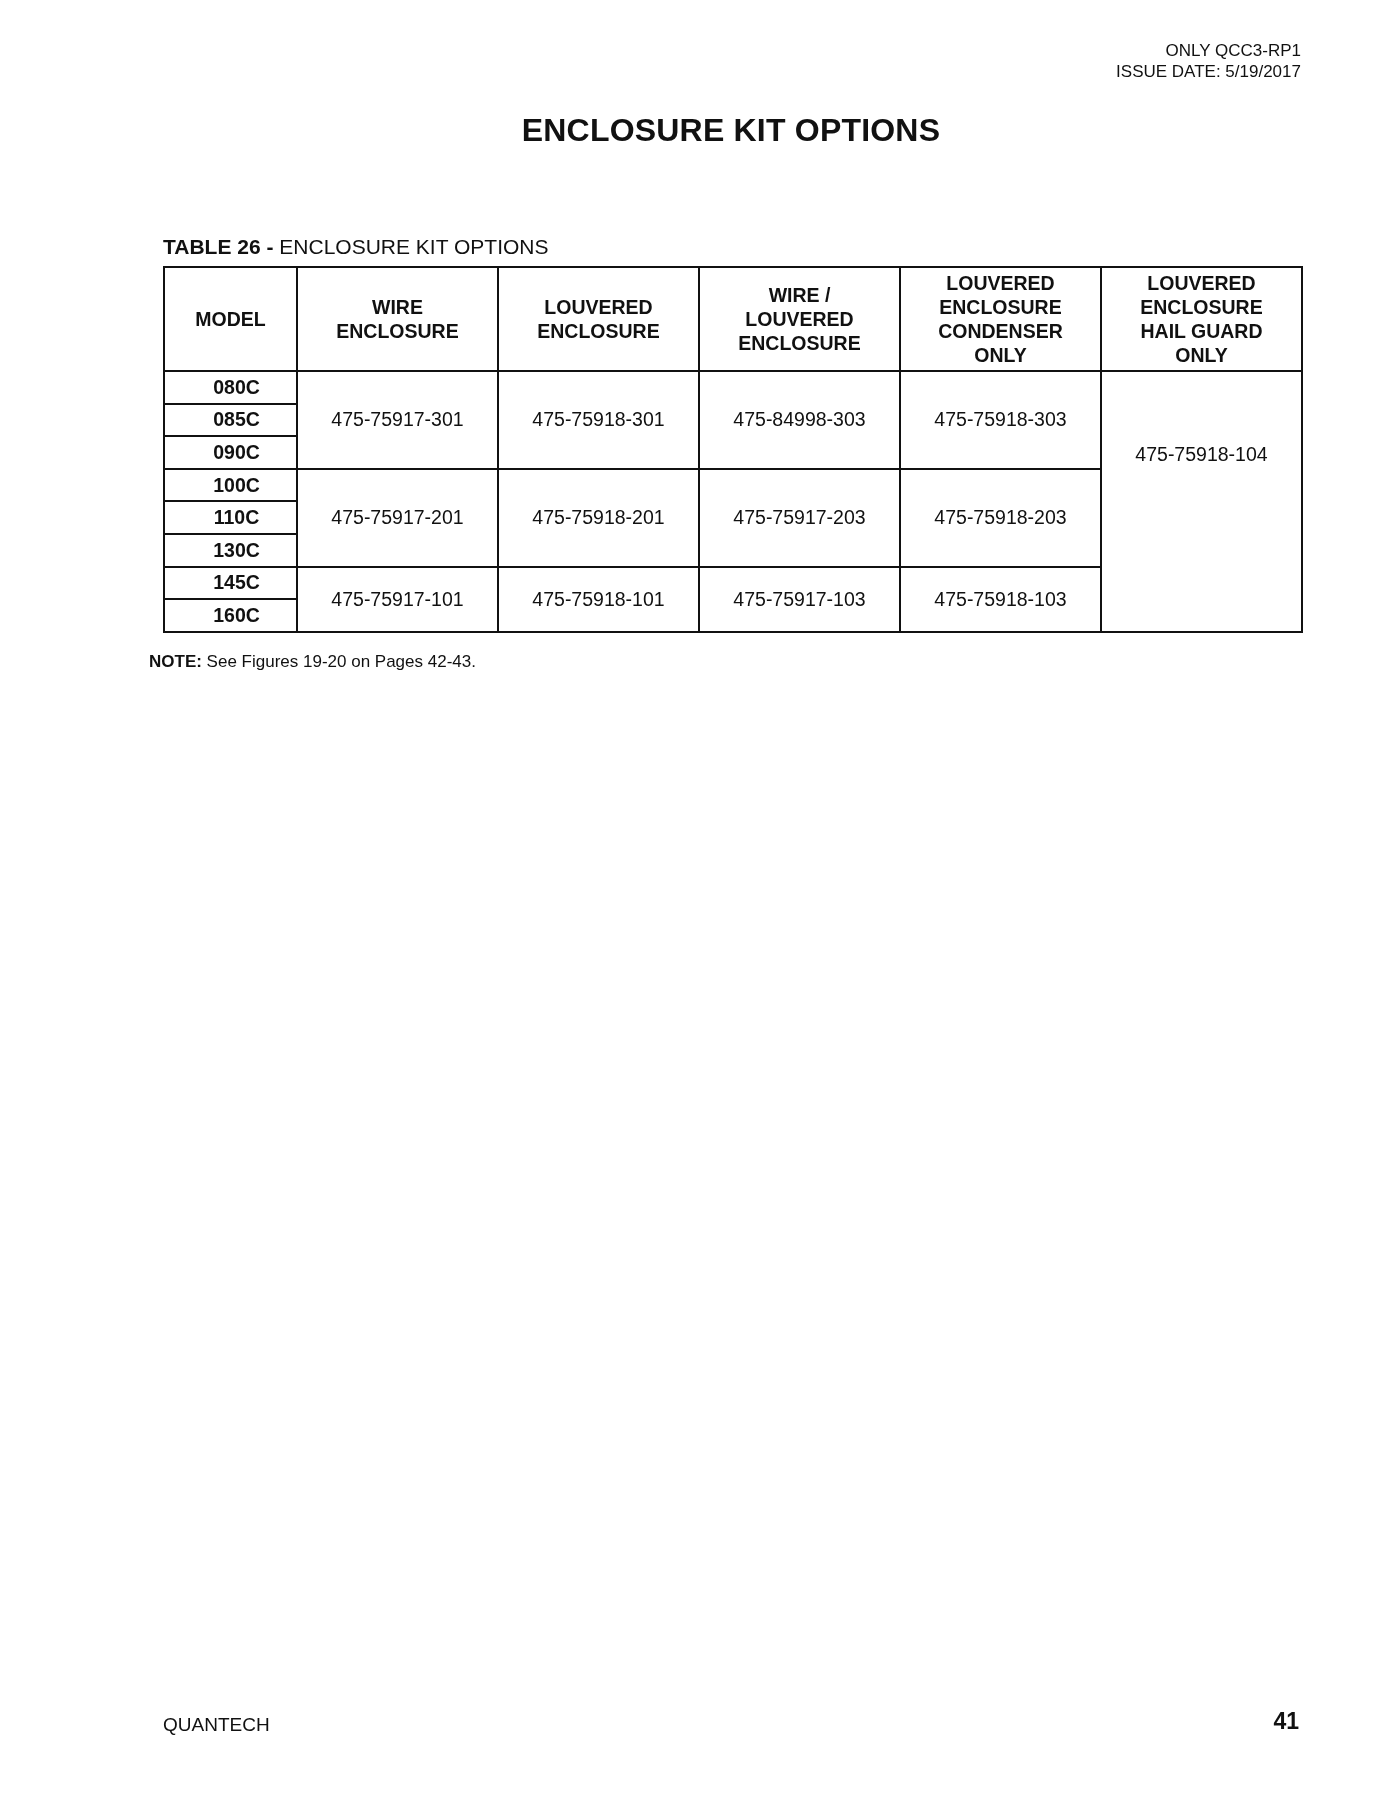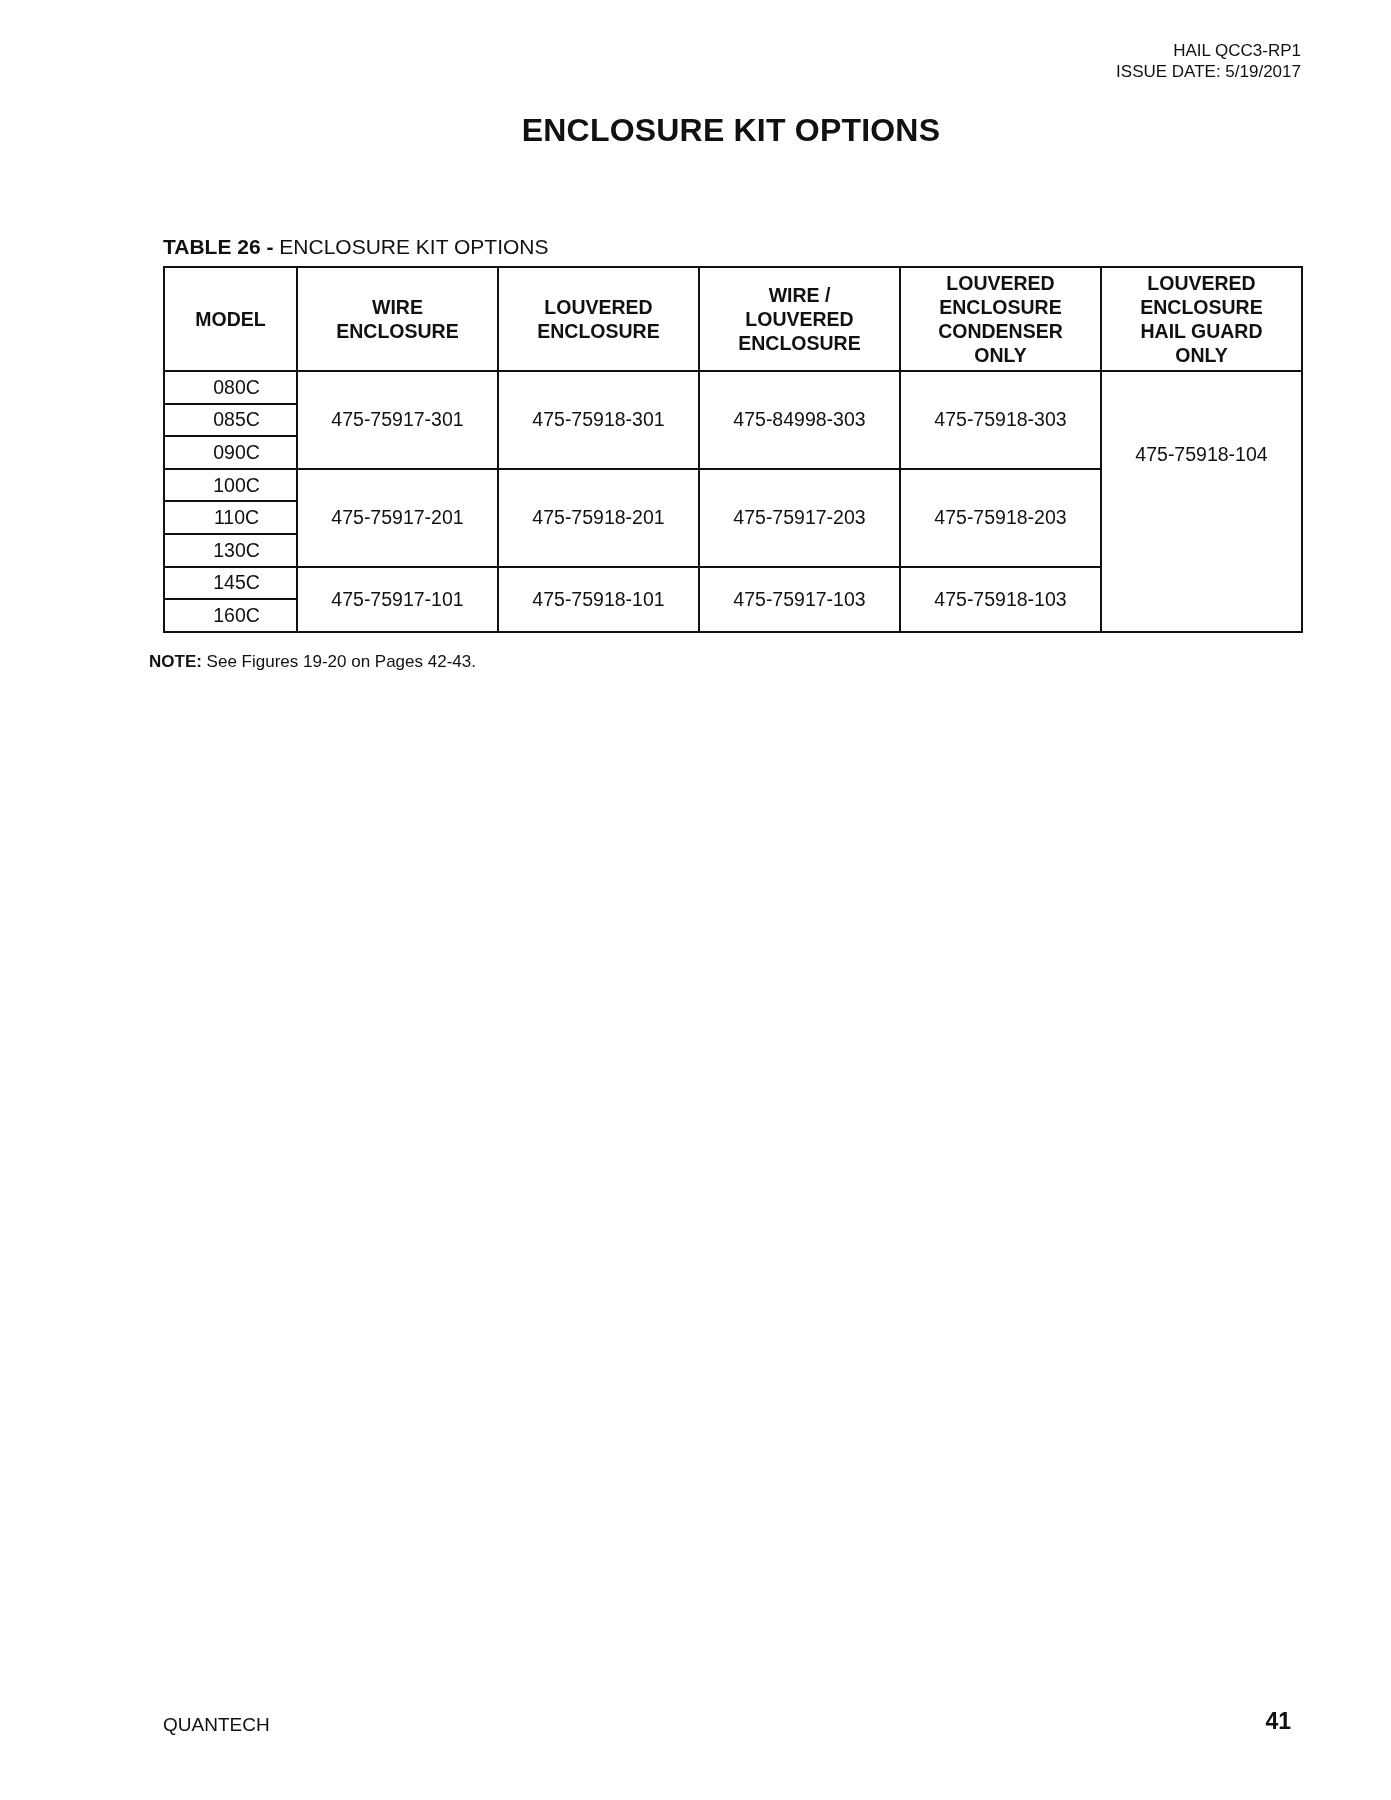--- a/index.html
+++ b/index.html
@@ -24,39 +24,39 @@
       border-collapse: collapse; table-layout: fixed; width: 1138px;
       font-size: 19.5px;
     }
     table.kit th, table.kit td {
       border: 2px solid #111111; text-align: center; vertical-align: middle; padding: 0;
     }
     table.kit th {
       height: 102px; font-weight: bold; line-height: 24px; font-size: 19.5px;
     }
     table.kit td { height: 30.6px; }
-    table.kit td.model { font-weight: normal; padding-left: 12px; }
+    table.kit td.model { font-weight: bold; padding-left: 12px; }
     table.kit col.c-model { width: 133px; }
     table.kit col.c-data { width: 201px; }
     .note {
       position: absolute; left: 149px; top: 652px; font-size: 17px;
     }
     .note .note-bold { font-weight: bold; }
     .footer-brand {
       position: absolute; left: 163px; top: 1714px; font-size: 19px;
     }
     .footer-page {
-      position: absolute; right: 100px; top: 1708px; font-size: 23px; font-weight: bold;
+      position: absolute; right: 92px; top: 1708px; font-size: 23px; font-weight: bold;
     }
   </style>
 </head>
 <body>
 
 <div class="form-header">
-  <div>HAIL QCC3-RP1</div>
+  <div>ONLY QCC3-RP1</div>
   <div>ISSUE DATE: 5/19/2017</div>
 </div>
 
 <div class="page-title">ENCLOSURE KIT OPTIONS</div>
 
 <div class="table-caption">
   <span class="cap-bold">TABLE 26 -</span><span> ENCLOSURE KIT OPTIONS</span>
 </div>
 
 <table class="kit">

